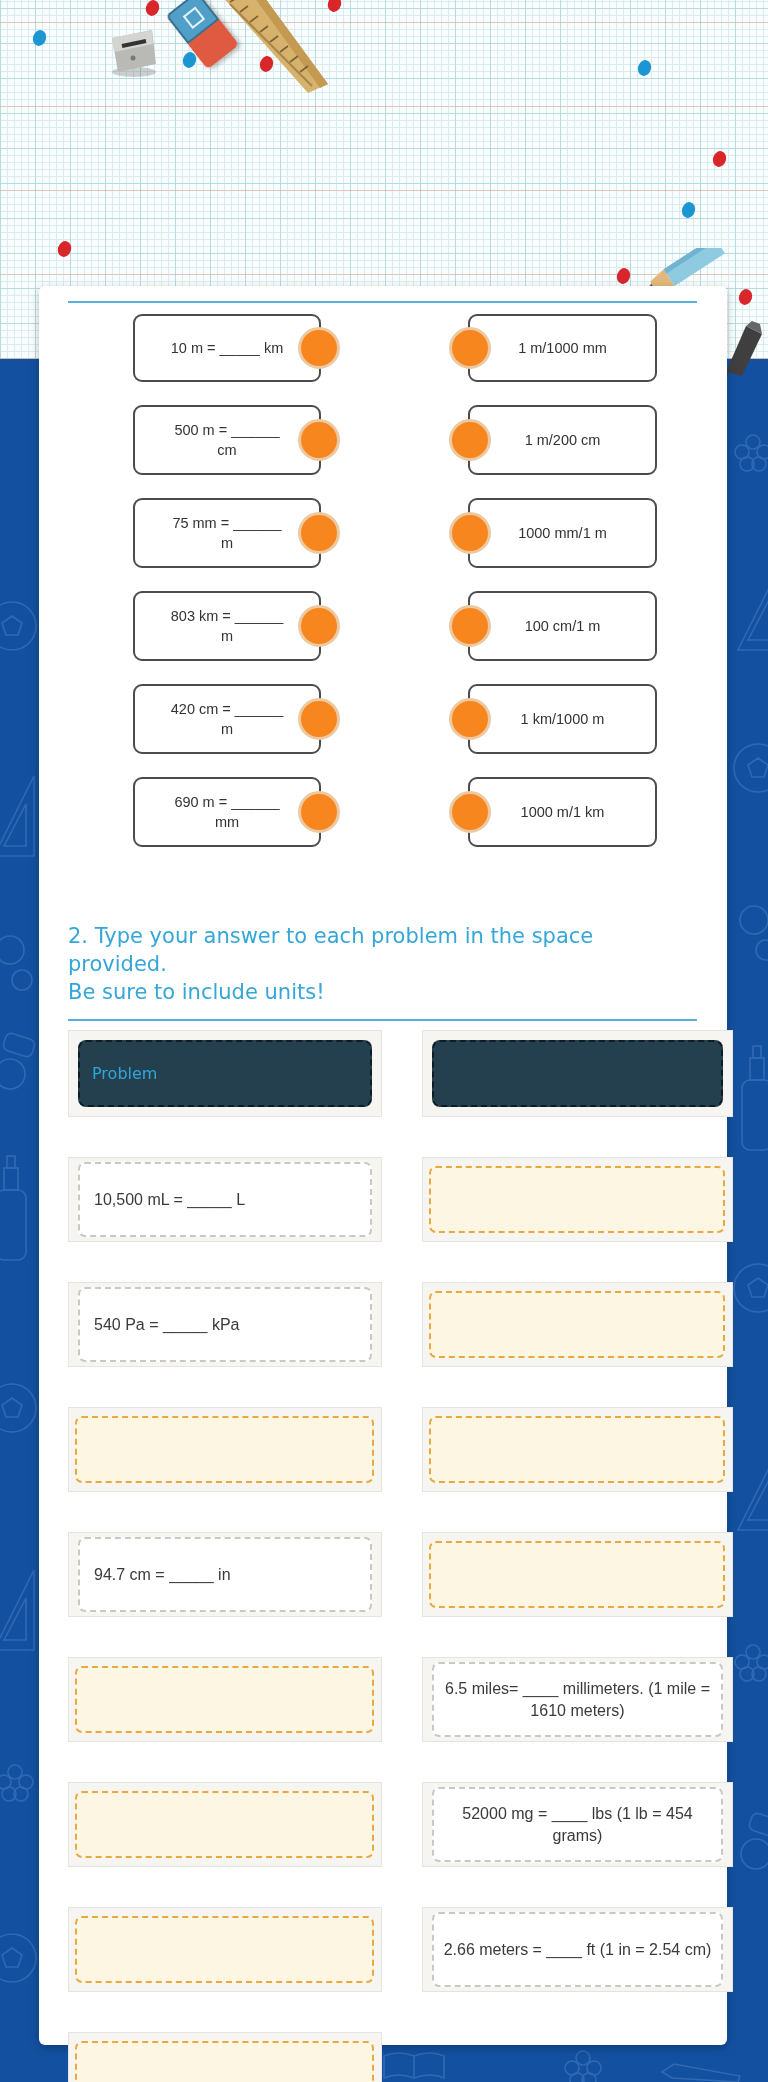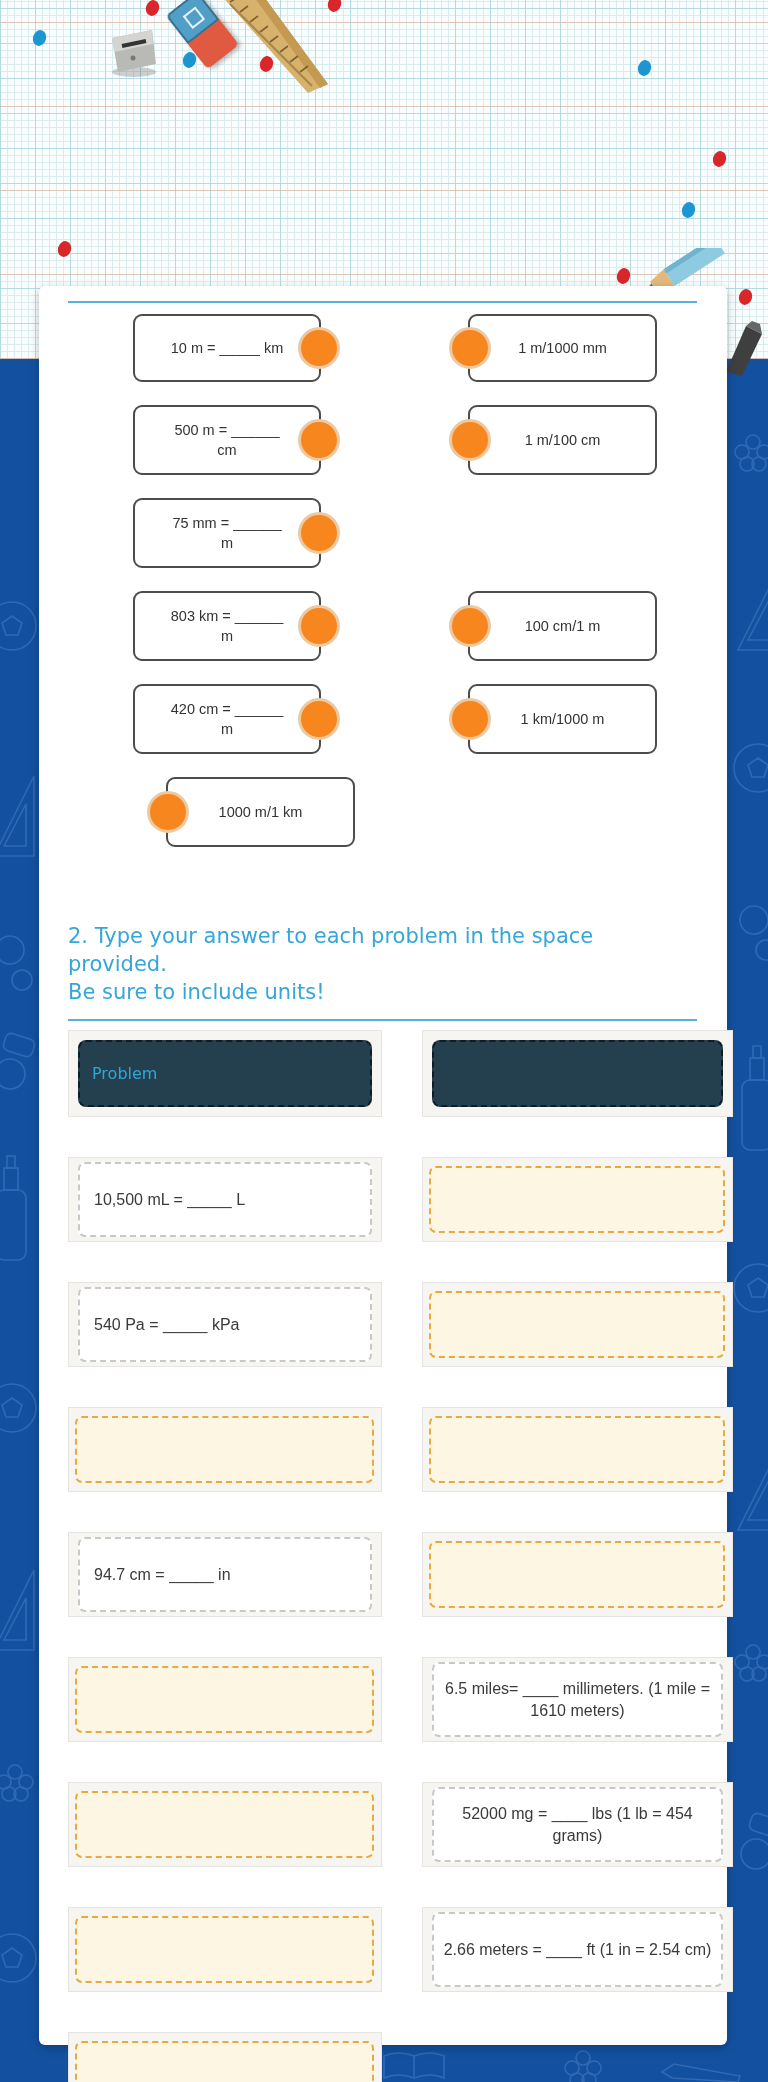--- a/index.html
+++ b/index.html
@@ -286,31 +286,35 @@
       </div>
     </div>
 
     <div class="match-row">
       <div class="match-item">
         <div class="match-box">500 m = ______
 cm</div>
         <div class="match-dot at-right"></div>
       </div>
       <div class="match-item right">
-        <div class="match-box">1 m/100 cm</div>
+        <div class="match-box">1 m/200 cm</div>
         <div class="match-dot at-left"></div>
       </div>
     </div>
 
     <div class="match-row">
       <div class="match-item">
         <div class="match-box">75 mm = ______
 m</div>
         <div class="match-dot at-right"></div>
       </div>
+      <div class="match-item right">
+        <div class="match-box">1000 mm/1 m</div>
+        <div class="match-dot at-left"></div>
+      </div>
     </div>
 
     <div class="match-row">
       <div class="match-item">
         <div class="match-box">803 km = ______
 m</div>
         <div class="match-dot at-right"></div>
       </div>
       <div class="match-item right">
         <div class="match-box">100 cm/1 m</div>
@@ -324,20 +328,25 @@
 m</div>
         <div class="match-dot at-right"></div>
       </div>
       <div class="match-item right">
         <div class="match-box">1 km/1000 m</div>
         <div class="match-dot at-left"></div>
       </div>
     </div>
 
     <div class="match-row">
+      <div class="match-item">
+        <div class="match-box">690 m = ______
+mm</div>
+        <div class="match-dot at-right"></div>
+      </div>
       <div class="match-item right">
         <div class="match-box">1000 m/1 km</div>
         <div class="match-dot at-left"></div>
       </div>
     </div>
 
   </div>
 
   <div class="heading h2">2. Type your answer to each problem in the space provided.
 Be sure to include units!</div>

